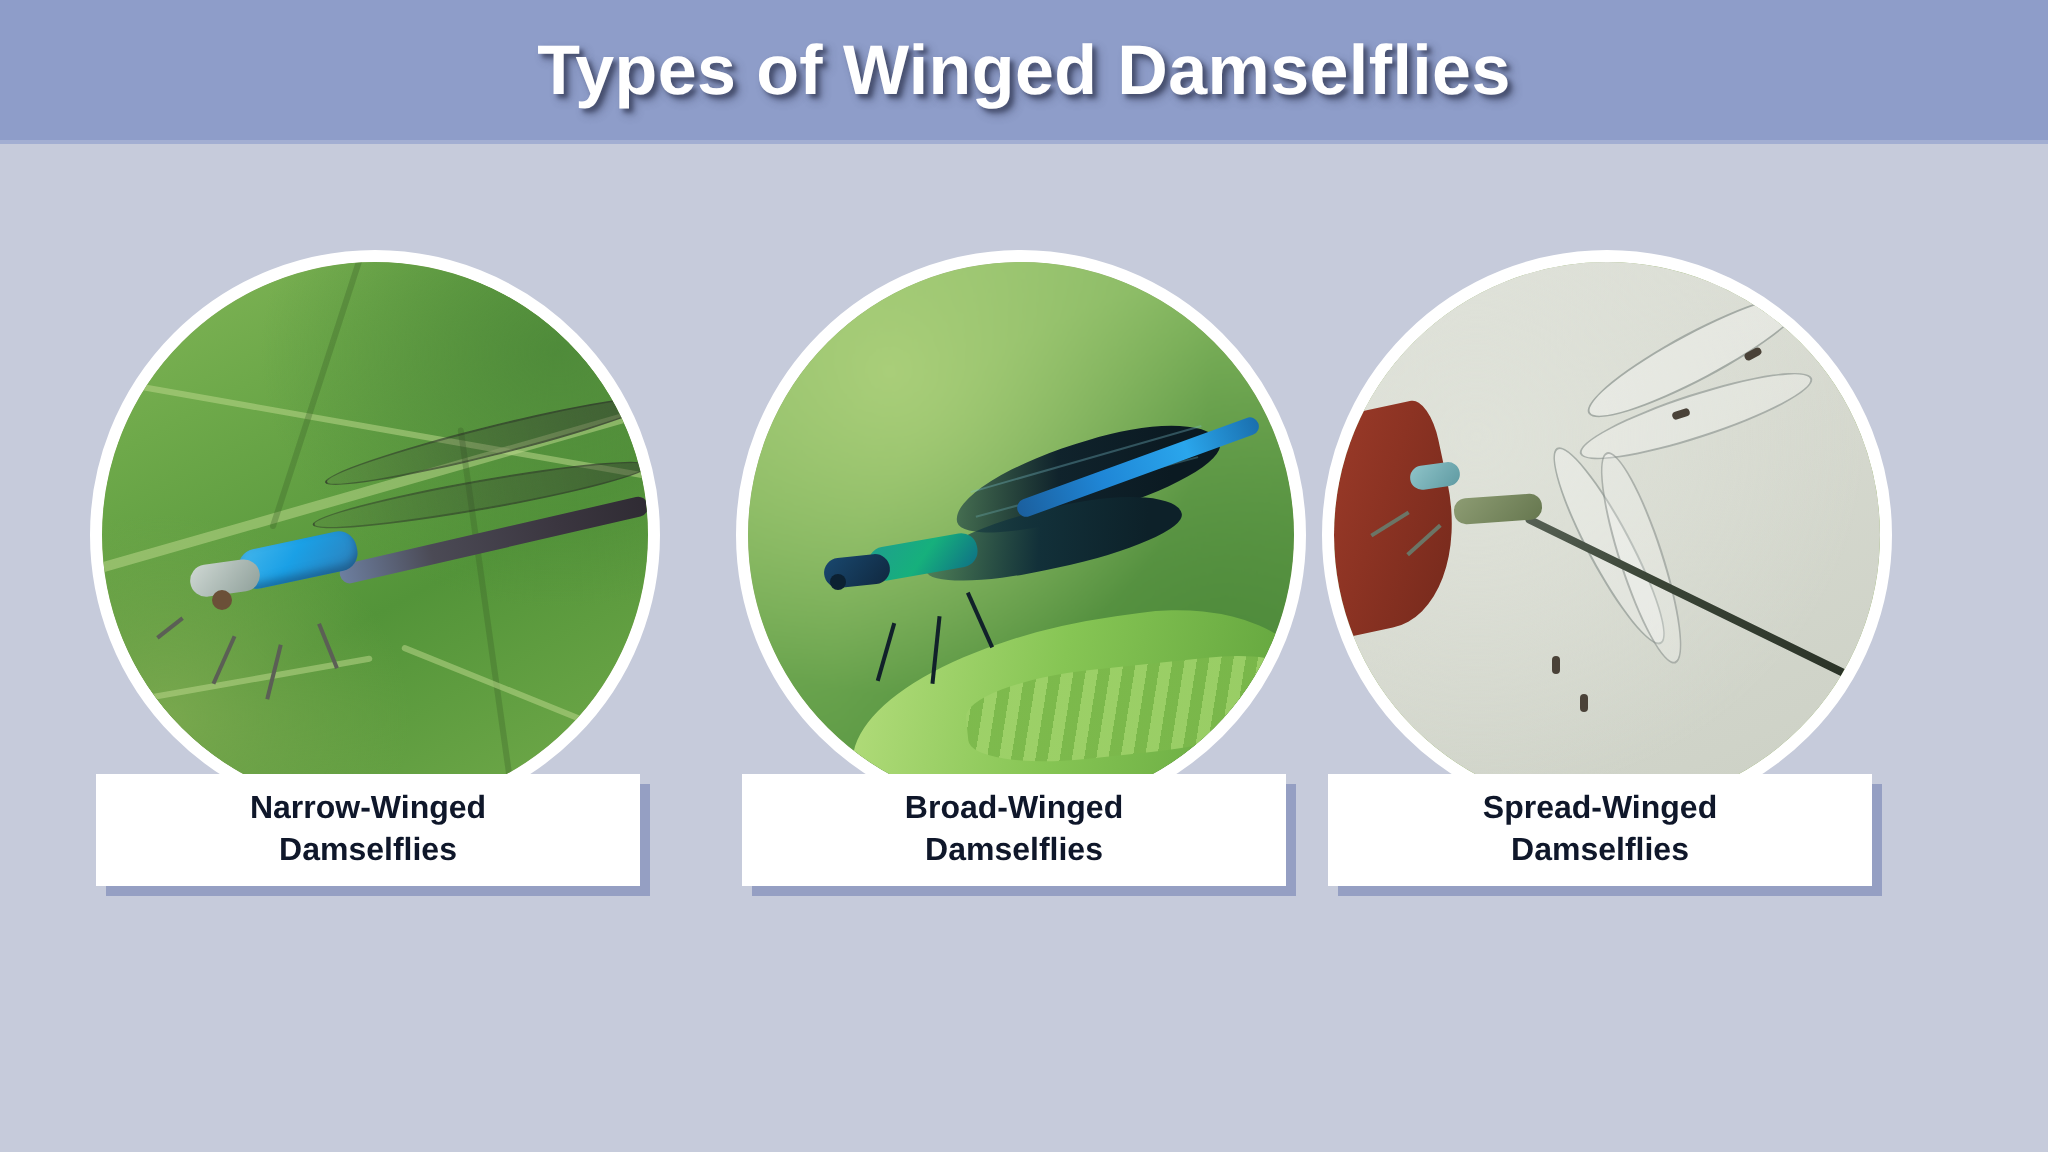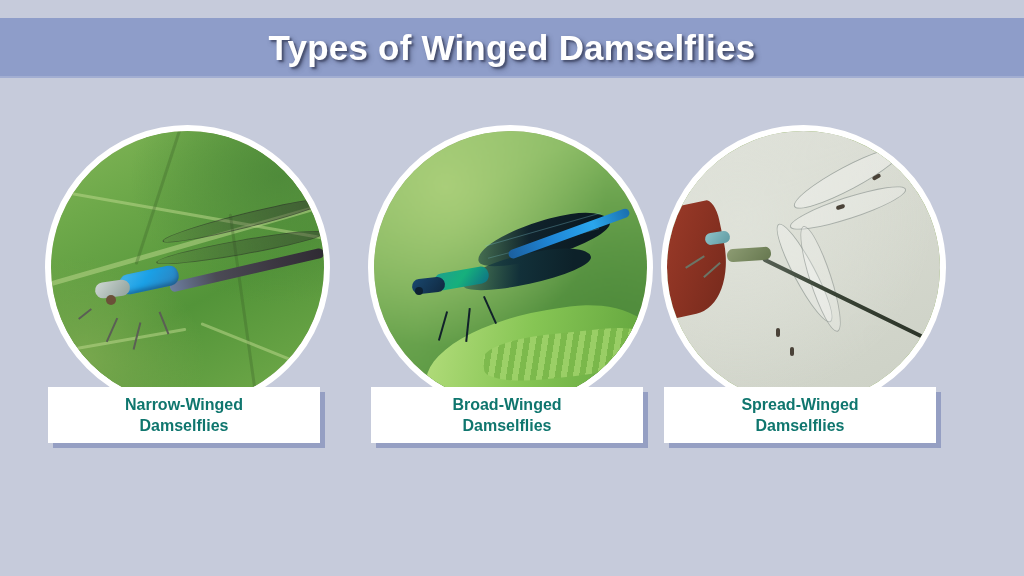--- a/index.html
+++ b/index.html
@@ -18,26 +18,25 @@
     width: 1024px;
     height: 576px;
     background: #c6cbdb;
   }
 
   
   #header-band {
     position: absolute;
     left: 0; top: 0;
     width: 1024px;
-    height: 60px;
+    height: 72px;
     background: #8e9dc9;
     display: flex;
     align-items: center;
     justify-content: center;
-    margin-top: 18px;
   }
   #header-band::after {
     content: "";
     position: absolute;
     left: 0; bottom: 0;
     width: 100%;
     height: 2px;
     background: rgba(255,255,255,0.18);
   }
   #slide-title {
@@ -130,21 +129,21 @@
     display: flex;
     flex-direction: column;
     align-items: center;
     justify-content: center;
     box-shadow: 5px 5px 0 0 rgba(140,152,190,0.85);
     z-index: 5;
   }
   .caption-line {
     font-size: 16px;
     font-weight: bold;
-    color: #0f766e;
+    color: #0f172a;
     line-height: 21px;
     text-align: center;
     white-space: nowrap;
     font-family: "Liberation Sans", sans-serif;
   }
 </style>
 </head>
 <body>
 
 <div id="slide">

